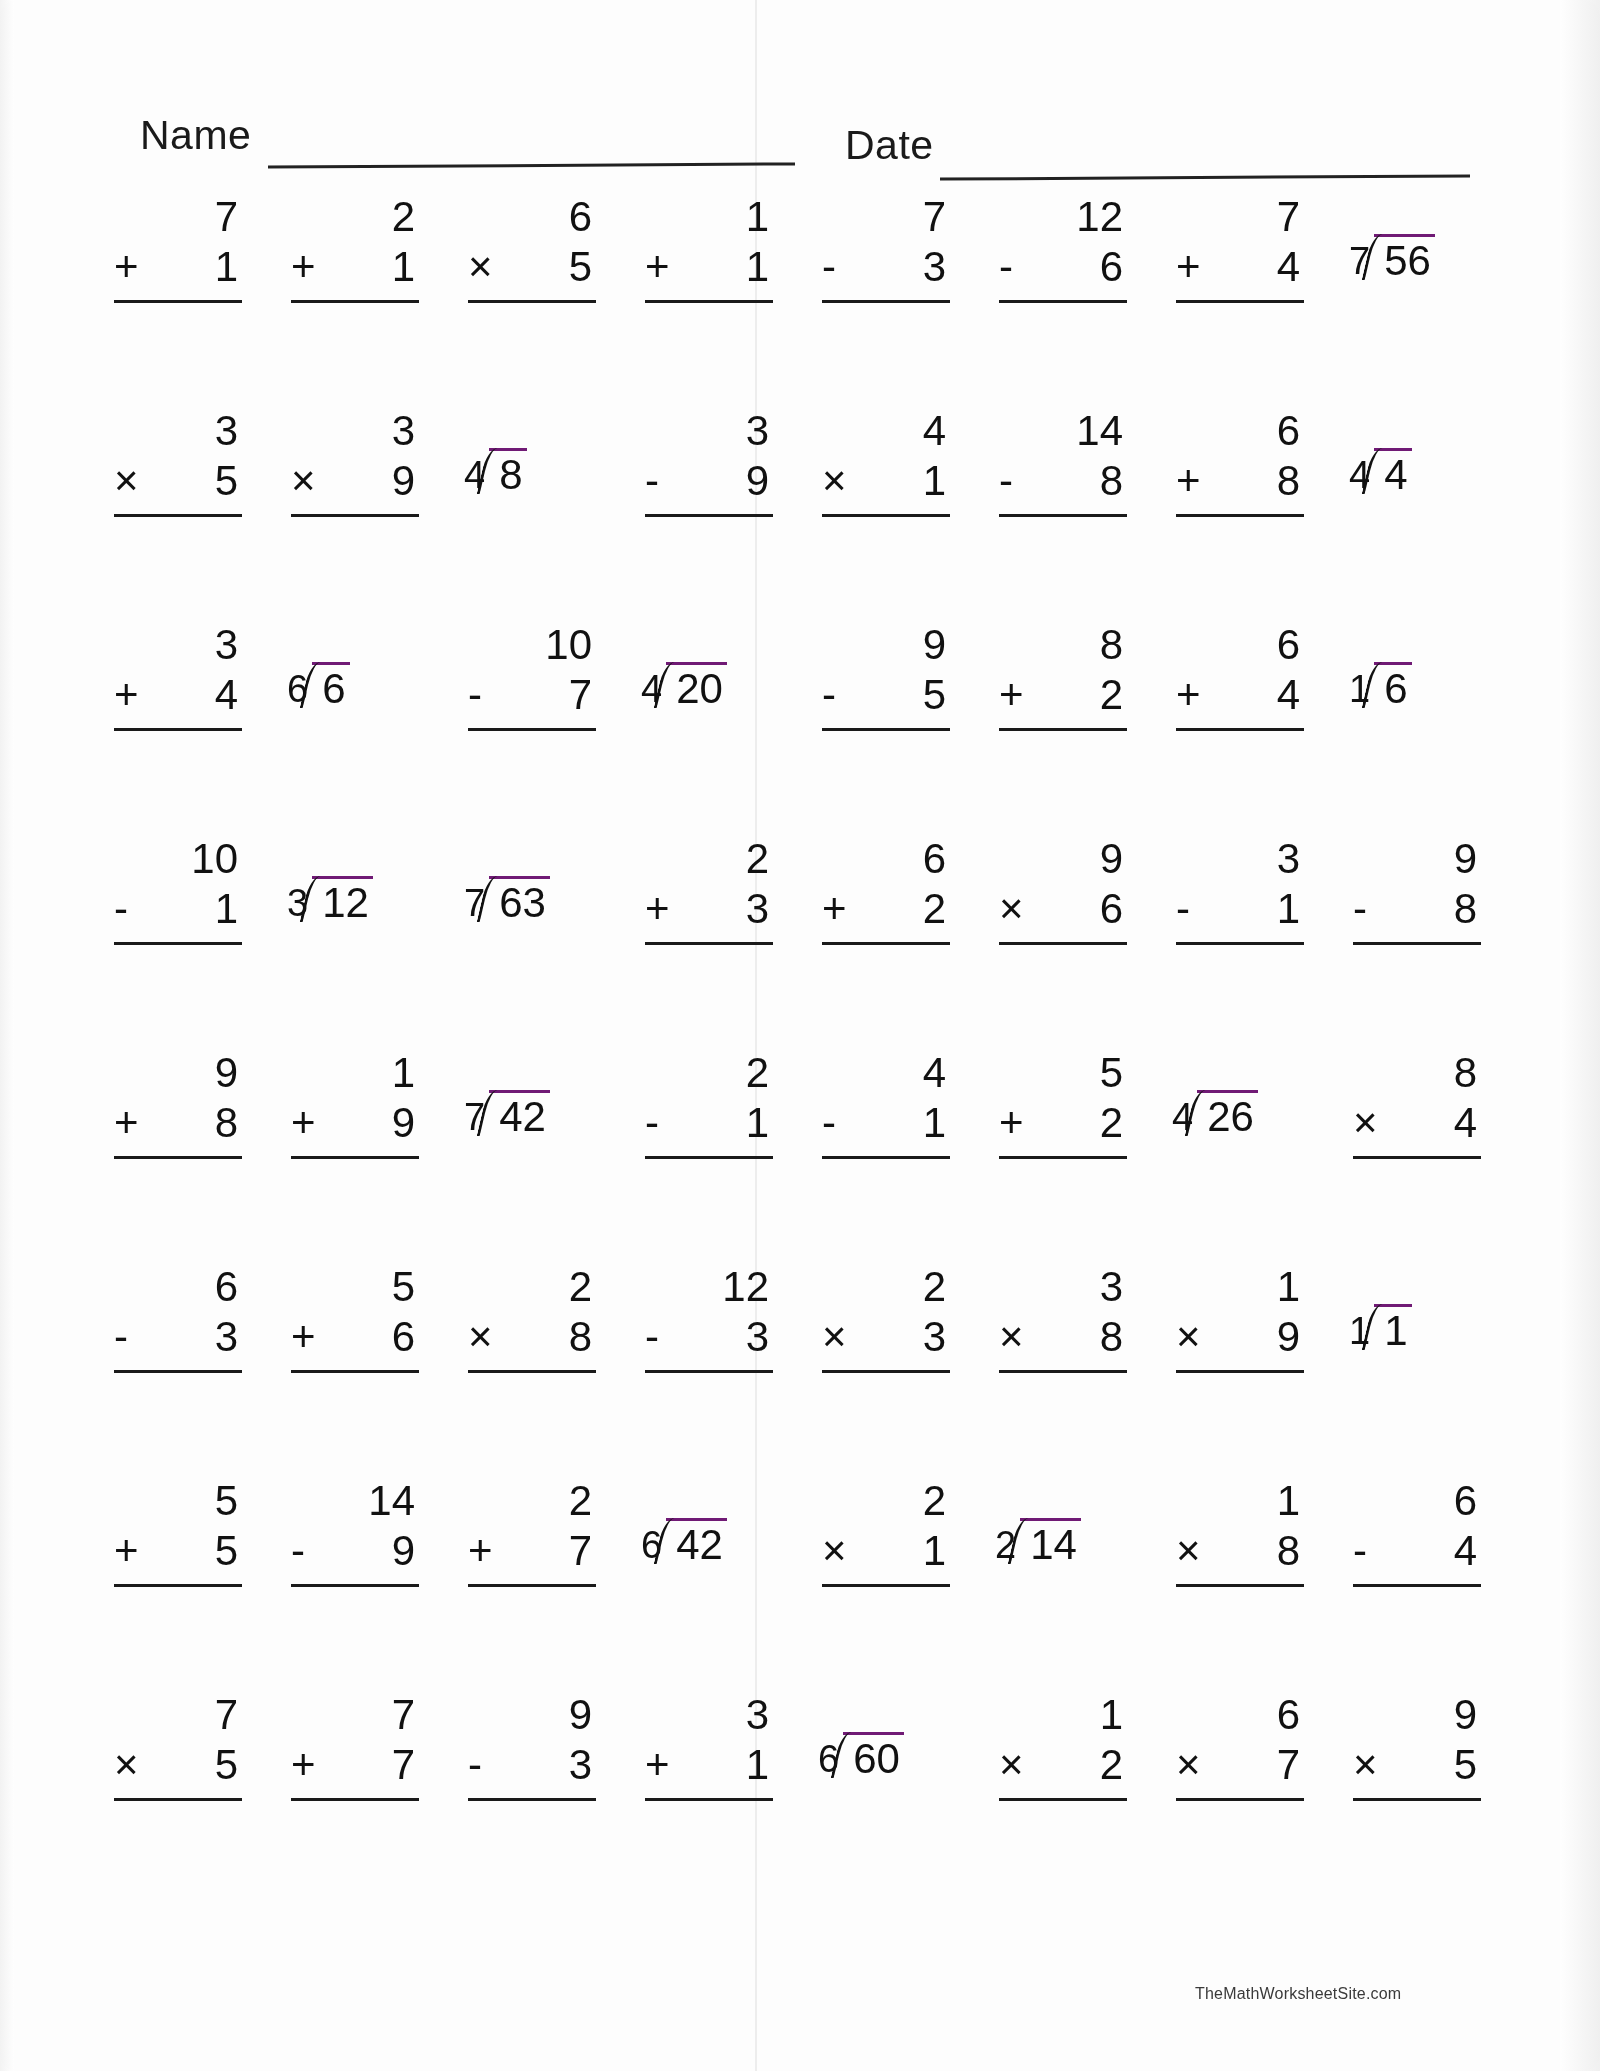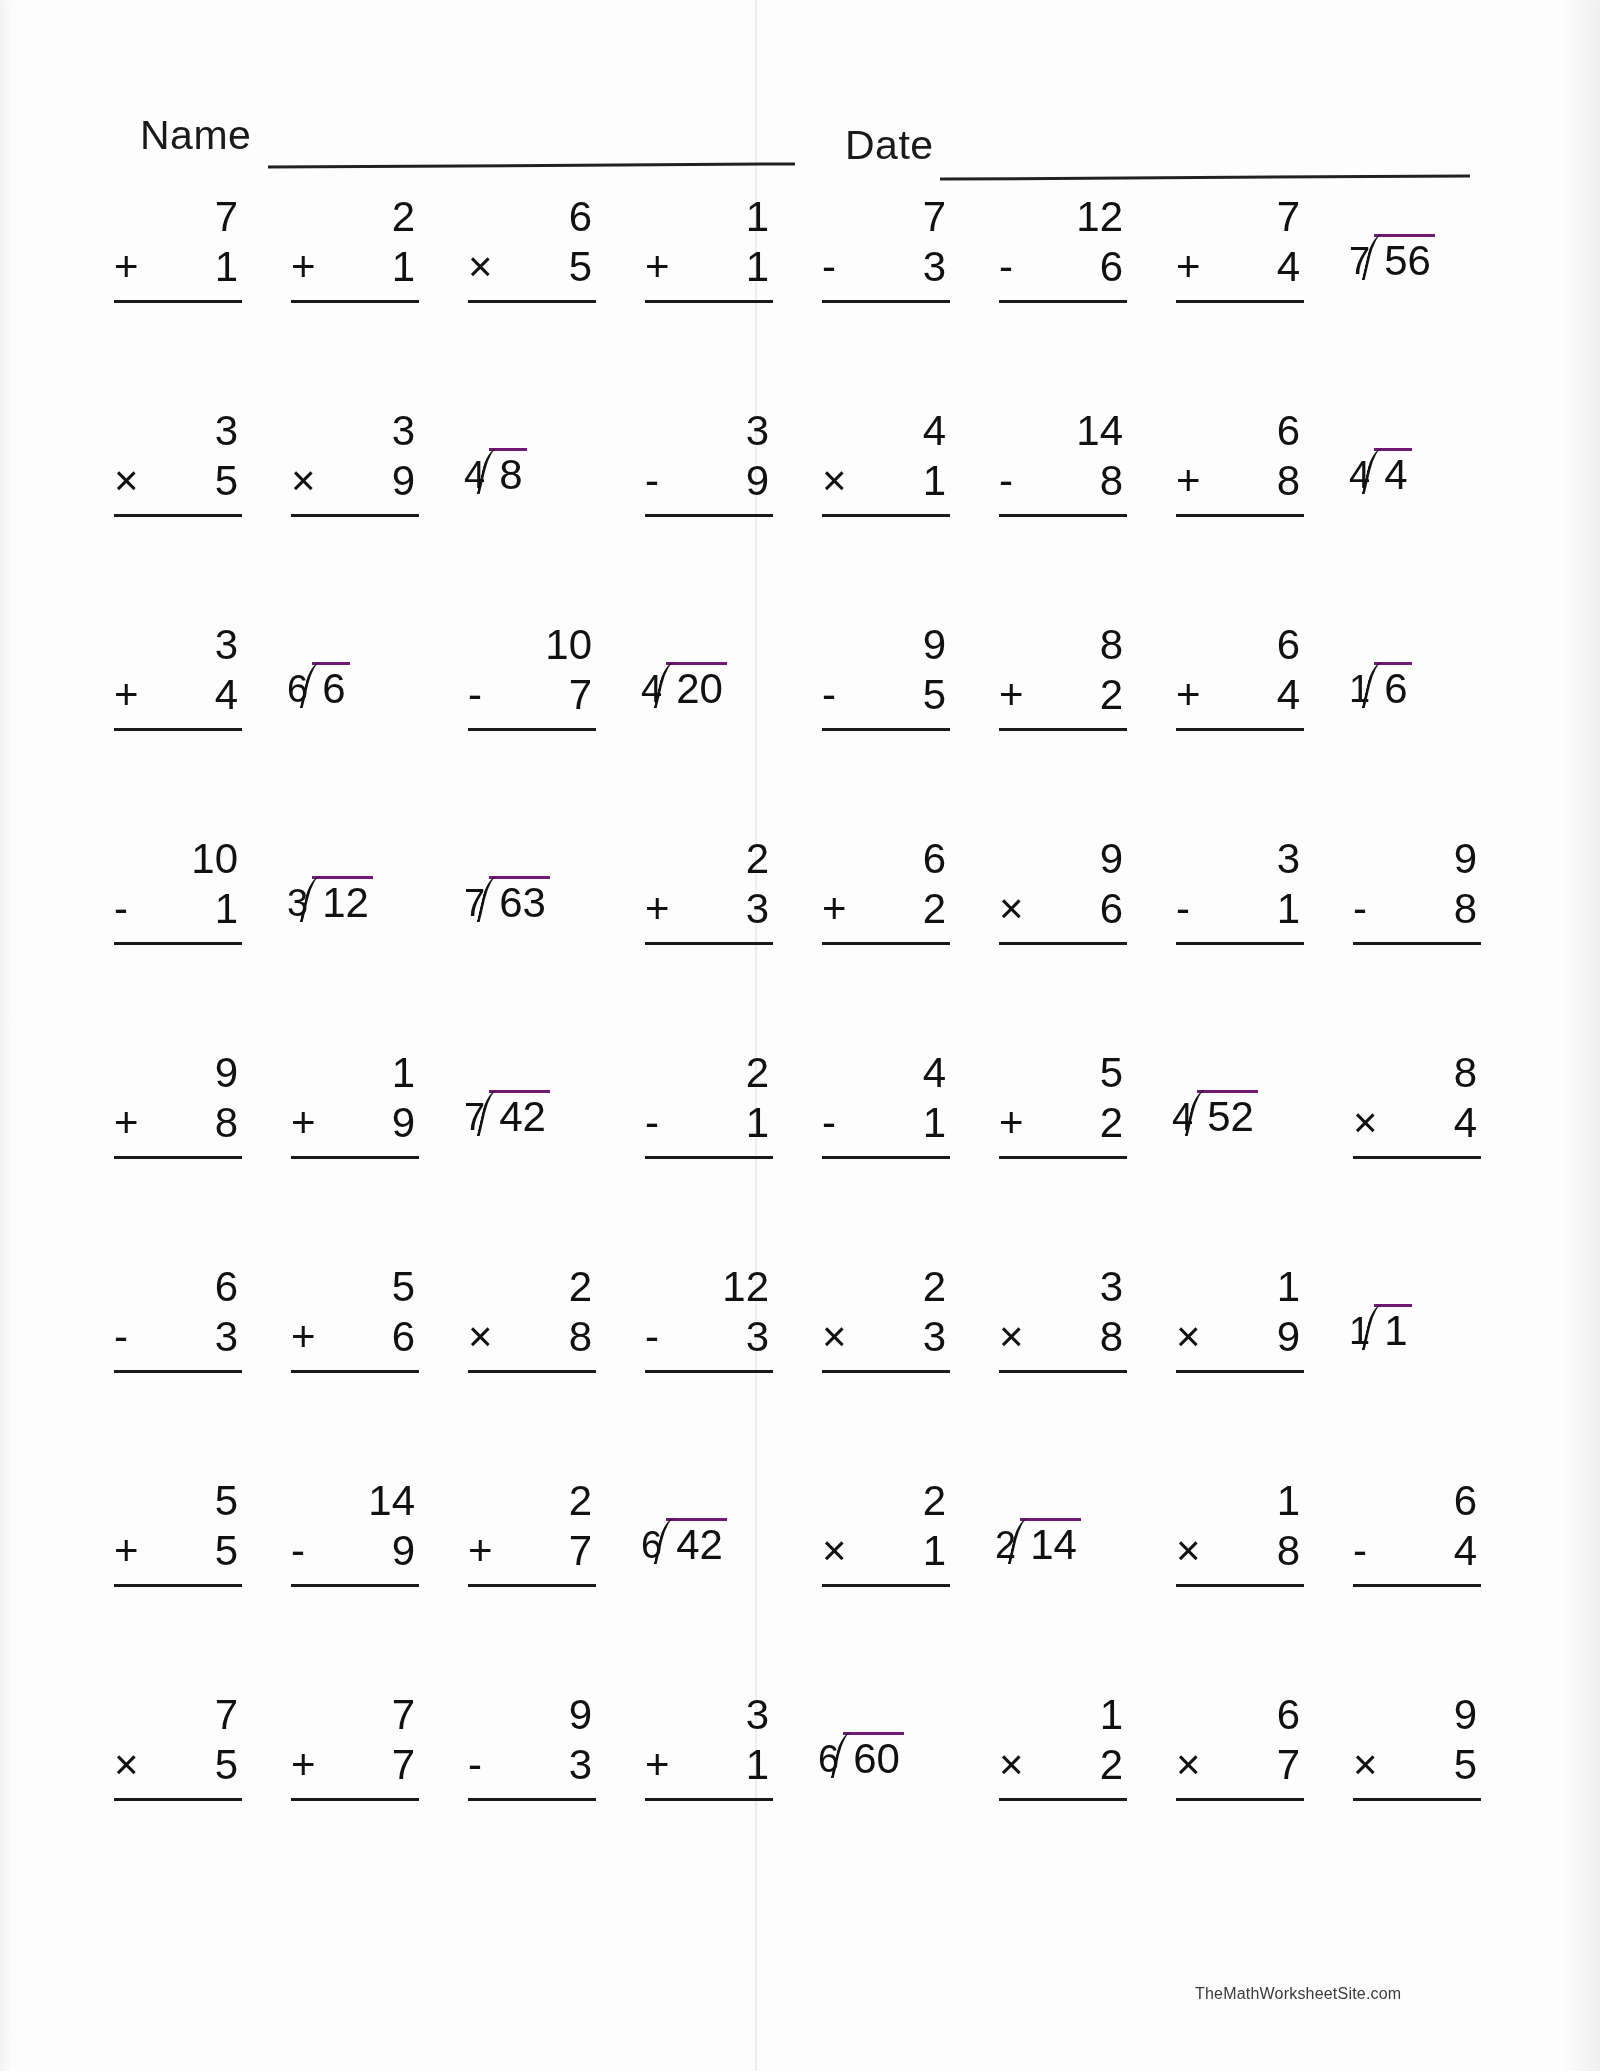--- a/index.html
+++ b/index.html
@@ -528,21 +528,21 @@
           <div class="bottomrow">
             <span class="op">+</span>
             <span class="num2">2</span>
           </div>
           <div class="rule"></div>
         </div>
       </div>
       <div class="cell">
         <div class="dprob">
           <span class="divisor">4</span>
-          <span class="bracket"><span class="curve"></span><span class="dividend">52</span></span>
+          <span class="bracket"><span class="curve"></span><span class="dividend">26</span></span>
         </div>
       </div>
       <div class="cell">
         <div class="vprob">
           <div class="top">8</div>
           <div class="bottomrow">
             <span class="op">×</span>
             <span class="num2">4</span>
           </div>
           <div class="rule"></div>

